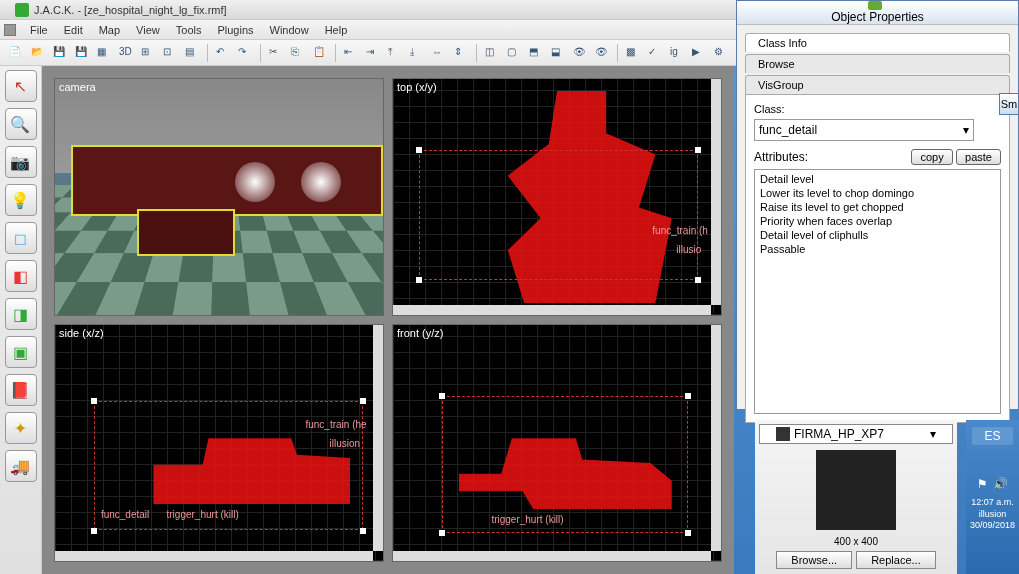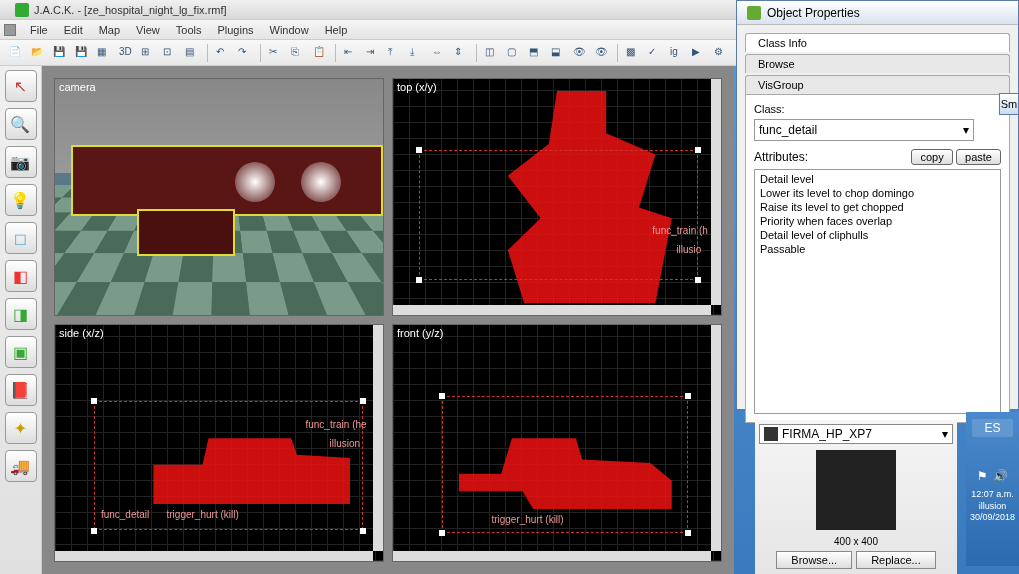--- a/index.html
+++ b/index.html
@@ -37,43 +37,43 @@
 .camera-glow.g2 { left: 75%; }
 
 .wire-view { background: #000; }
 .grid-bg { position: absolute; inset: 0; background-image: repeating-linear-gradient(0deg, #222 0 1px, transparent 1px 16px), repeating-linear-gradient(90deg, #222 0 1px, transparent 1px 16px); }
 .brush-sel { position: absolute; border: 1px dashed #c33; }
 .brush-red { position: absolute; background: #e11; opacity: 0.85; }
 .brush-label { position: absolute; color: #e99; font-size: 10px; }
 .sel-handle { position: absolute; width: 6px; height: 6px; background: #fff; }
 
 .props-panel { position: absolute; top: 0; right: 0; width: 283px; height: 410px; background: #f0f0f0; border: 1px solid #5a7aaa; }
-.props-title { height: 24px; background: linear-gradient(to bottom, #fff, #d8e4f0); display: flex; align-items: center; padding: 0 10px; border-bottom: 1px solid #bbb; }
+.props-title { height: 24px; background: linear-gradient(to bottom, #fff, #d8e4f0); display: flex; align-items: center; padding: 0 10px; border-bottom: 1px solid #bbb; flex-direction: column; }
 .props-title-icon { width: 14px; height: 14px; margin-right: 6px; background: #6a3; border-radius: 2px; }
 .props-body { padding: 8px; }
 .tabs { display: flex; gap: 2px; margin-bottom: 0; flex-direction: column; }
 .tab { padding: 3px 12px; background: #e8e8e8; border: 1px solid #aaa; border-bottom: none; cursor: pointer; font-size: 11px; border-radius: 3px 3px 0 0; }
 .tab.active { background: #fff; }
 .tab-content { border: 1px solid #aaa; background: #fff; padding: 8px; }
 .class-label { font-size: 11px; margin-bottom: 4px; }
 .class-select { width: 220px; height: 22px; border: 1px solid #999; padding: 0 4px; display: flex; align-items: center; justify-content: space-between; background: #fff; cursor: pointer; }
 .btn-sm { display: inline-block; padding: 1px 8px; border: 1px solid #666; border-radius: 3px; background: linear-gradient(to bottom, #fff, #ddd); font-size: 11px; cursor: pointer; }
 .attr-row { display: flex; justify-content: space-between; align-items: center; margin: 8px 0 4px; }
 .attr-list { border: 1px solid #999; background: #fff; height: 245px; padding: 2px; overflow: auto; }
 .attr-item { padding: 1px 3px; font-size: 11px; cursor: pointer; }
 
 .bottom-right { position: absolute; right: 62px; bottom: 0; top: 420px; width: 202px; background: linear-gradient(to bottom, #f5f5f5, #e5e5e5); padding: 4px; }
-.texture-select { height: 20px; border: 1px solid #888; background: #fff; display: flex; align-items: center; padding: 0 4px; font-size: 10px; justify-content: space-between; }
+.texture-select { height: 20px; border: 1px solid #888; background: #fff; display: flex; align-items: center; padding: 0 16px; font-size: 10px; justify-content: space-between; }
 .tex-thumb { width: 14px; height: 14px; background: #333; margin-right: 4px; }
 .texture-preview { margin: 6px auto; width: 80px; height: 80px; background: #222; display: flex; align-items: center; justify-content: center; color: #a44; font-size: 8px; text-align: center; }
 .tex-size { text-align: center; font-size: 10px; margin-bottom: 4px; }
 .tex-btns { display: flex; gap: 4px; justify-content: center; }
 .btn-std { padding: 2px 14px; border: 1px solid #888; background: linear-gradient(to bottom, #fff, #ddd); font-size: 11px; cursor: pointer; }
 
-.systray { position: absolute; right: 0; bottom: 8px; width: 53px; height: 154px; background: linear-gradient(to bottom, #4a8acc, #2a6aae); color: #fff; font-size: 10px; text-align: center; padding-top: 4px; }
+.systray { position: absolute; right: 0; bottom: 0; width: 53px; height: 154px; background: linear-gradient(to bottom, #4a8acc, #2a6aae); color: #fff; font-size: 10px; text-align: center; padding-top: 4px; }
 .systray .lang { background: rgba(255,255,255,0.15); padding: 2px 0; margin: 3px 6px; border-radius: 2px; }
 .systray .icons { display: flex; justify-content: center; gap: 6px; margin: 32px 0 6px; }
 .systray .clock-ln { font-size: 9px; line-height: 1.3; }
 
 .sm-btn { position: absolute; top: 93px; right: 0; width: 20px; height: 22px; border: 1px solid #5a7aaa; background: linear-gradient(to bottom, #fff, #cde); font-size: 11px; display: flex; align-items: center; justify-content: center; cursor: pointer; }
 </style>
 </head>
 <body>
 
 <div class="titlebar">

